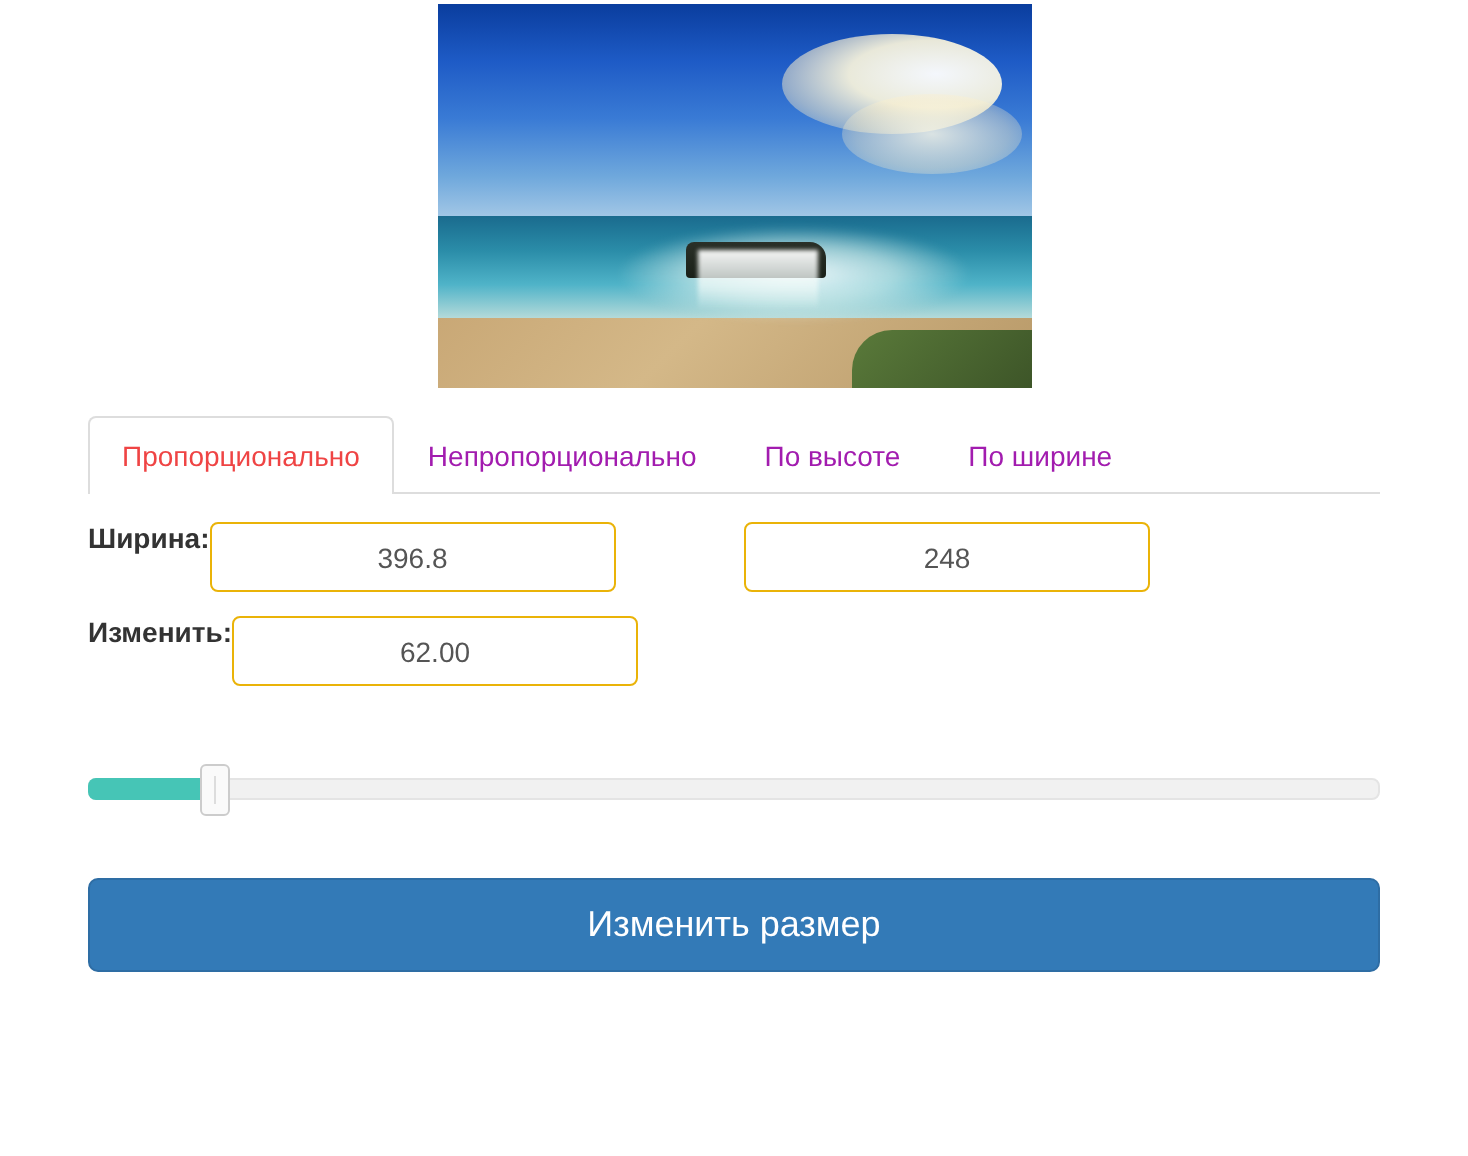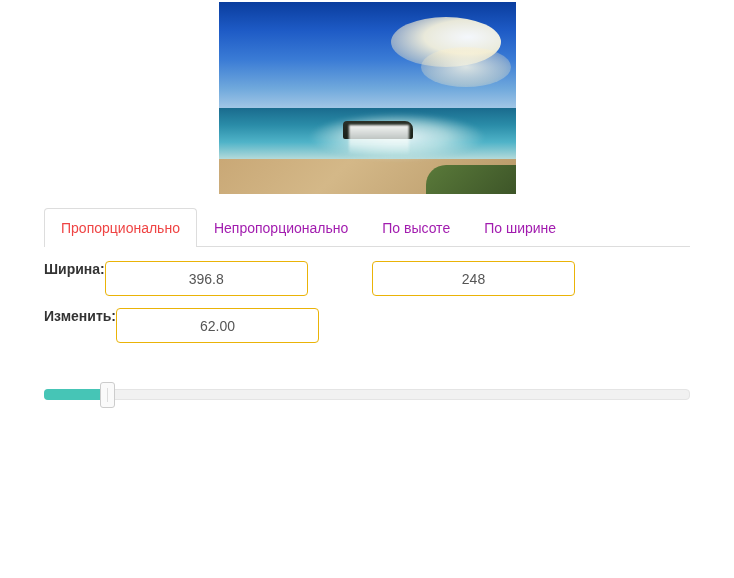--- a/index.html
+++ b/index.html
@@ -185,14 +185,17 @@
       </div>
     </div>
   </div>
 
   <div class="slider-area">
     <div class="slider-track"></div>
     <div class="slider-fill"></div>
     <div class="slider-handle"></div>
   </div>
 
+  <div class="submit-area">
+    <button class="submit-btn">Изменить размер</button>
+  </div>
 
 </div>
 
 </body></html>

